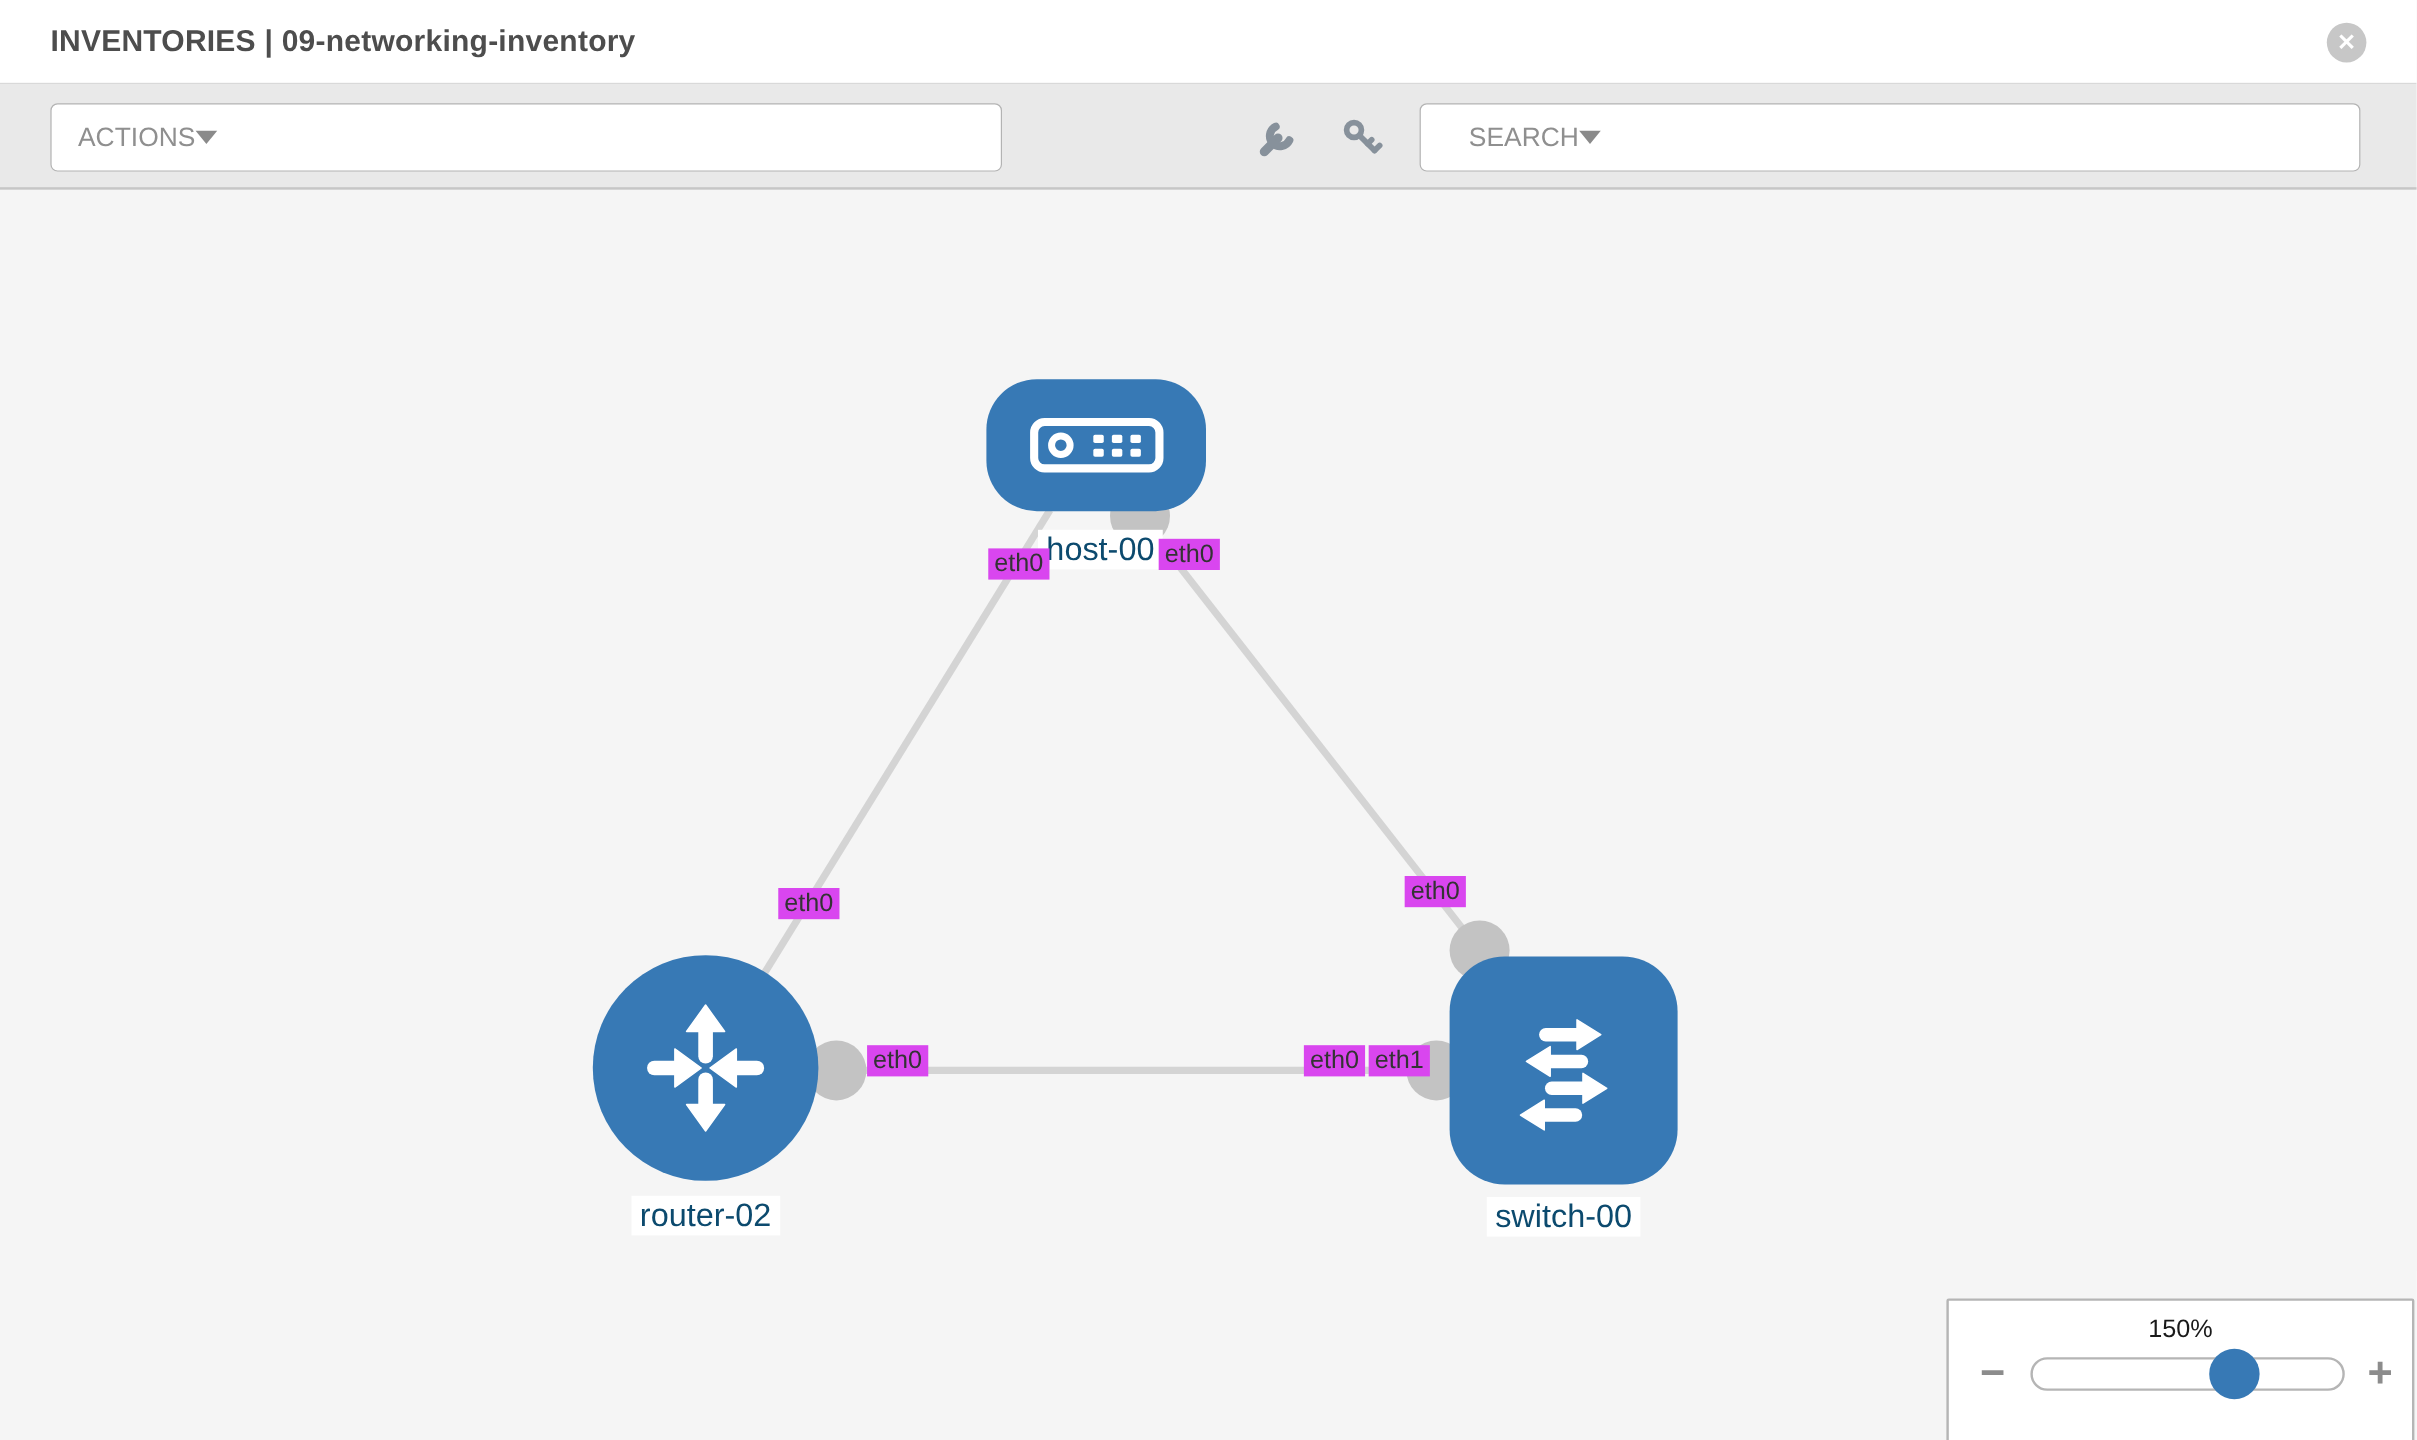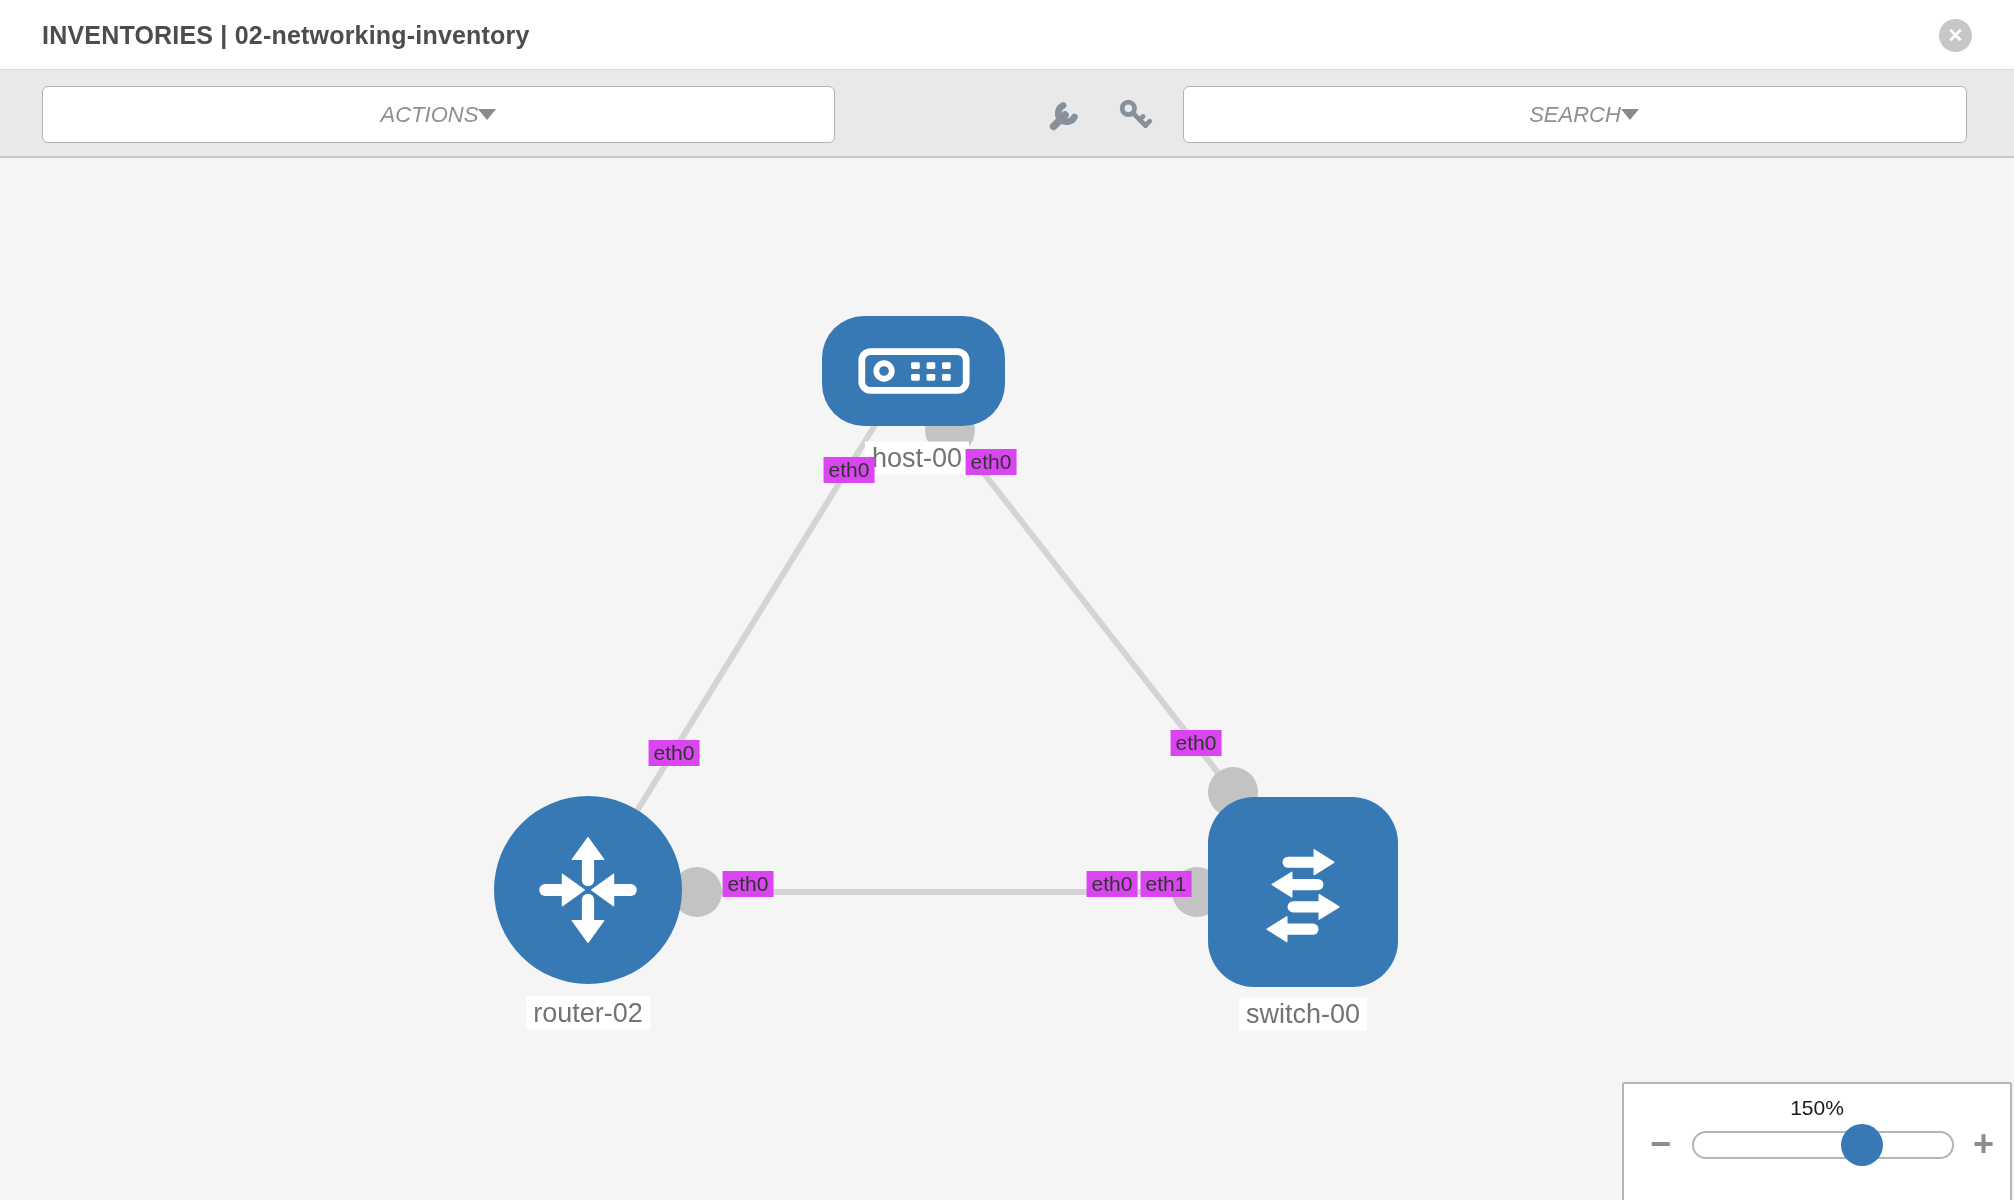--- a/index.html
+++ b/index.html
@@ -22,42 +22,42 @@
     font-size:19px;font-weight:700;cursor:pointer;user-select:none;
   }
   
   .toolbar{
     position:absolute;left:0;top:70px;width:100%;height:88px;background:#e9e9e9;
     border-bottom:2px solid #c6c6c6;box-sizing:border-box;
   }
   .select-box{
     position:absolute;top:16px;height:57px;background:#fff;border:1px solid #b3b3b3;
     border-radius:6px;box-sizing:border-box;display:flex;align-items:center;
-    justify-content:center;padding:0 22px;color:#8f8f8f;font-size:22px;cursor:pointer;font-style:italic;
+    justify-content:flex-start;padding:0 22px;color:#8f8f8f;font-size:22px;cursor:pointer;
   }
   .select-actions{left:42px;width:793px;}
   .select-search{left:1183px;width:784px;padding-left:40px;}
   .caret{
     width:0;height:0;border-left:9px solid transparent;border-right:9px solid transparent;
     border-top:11px solid #8a8a8a;
   }
   .tool-icon{position:absolute;top:26px;width:38px;height:38px;cursor:pointer;}
   .tool-icon.wrench{left:1046px;}
   .tool-icon.key{left:1116px;}
   
   .canvas{position:absolute;left:0;top:160px;width:2014px;height:1040px;background:#f5f5f5;}
   .net-svg{position:absolute;left:0;top:0;z-index:1;}
   .node{position:absolute;z-index:2;background:#3779b5;cursor:pointer;}
   .node svg{position:absolute;left:50%;top:50%;transform:translate(-50%,-50%);}
   .node-host{left:822px;top:316px;width:183px;height:110px;border-radius:42px;}
   .node-router{left:494px;top:796px;width:188px;height:188px;border-radius:50%;}
   .node-switch{left:1208px;top:797px;width:190px;height:190px;border-radius:46px;}
   .node-label{
     position:absolute;z-index:3;transform:translate(-50%,-50%);background:#ffffff;
-    color:#737373;font-size:27px;padding:1px 7px;white-space:nowrap;
+    color:#0c4a6e;font-size:27px;padding:1px 7px;white-space:nowrap;
   }
   .if-label{
     position:absolute;z-index:3;transform:translate(-50%,-50%);background:#d946ef;
     color:#333;font-size:21px;padding:1px 5px;white-space:nowrap;
   }
   .if-label.over{z-index:4;}
   
   .zoom-panel{
     position:absolute;left:1622px;top:1082px;width:390px;height:140px;background:#fff;
     border:2px solid #b5b5b5;border-radius:2px;box-sizing:border-box;z-index:5;
@@ -80,21 +80,21 @@
     position:absolute;top:50%;left:65%;width:42px;height:42px;margin:-21px 0 0 -21px;
     background:#3779b5;border-radius:50%;cursor:grab;
   }
 </style>
 </head>
 <body>
 
 <div class="app">
 
   <div class="top-bar">
-    <div class="page-title">INVENTORIES | 02-networking-inventory</div>
+    <div class="page-title">INVENTORIES | 09-networking-inventory</div>
     <div class="close-btn">
       <span>✕</span>
     </div>
   </div>
 
   <div class="toolbar">
     <div class="select-box select-actions">
       <span>ACTIONS</span>
       <span class="caret"></span>
     </div>

